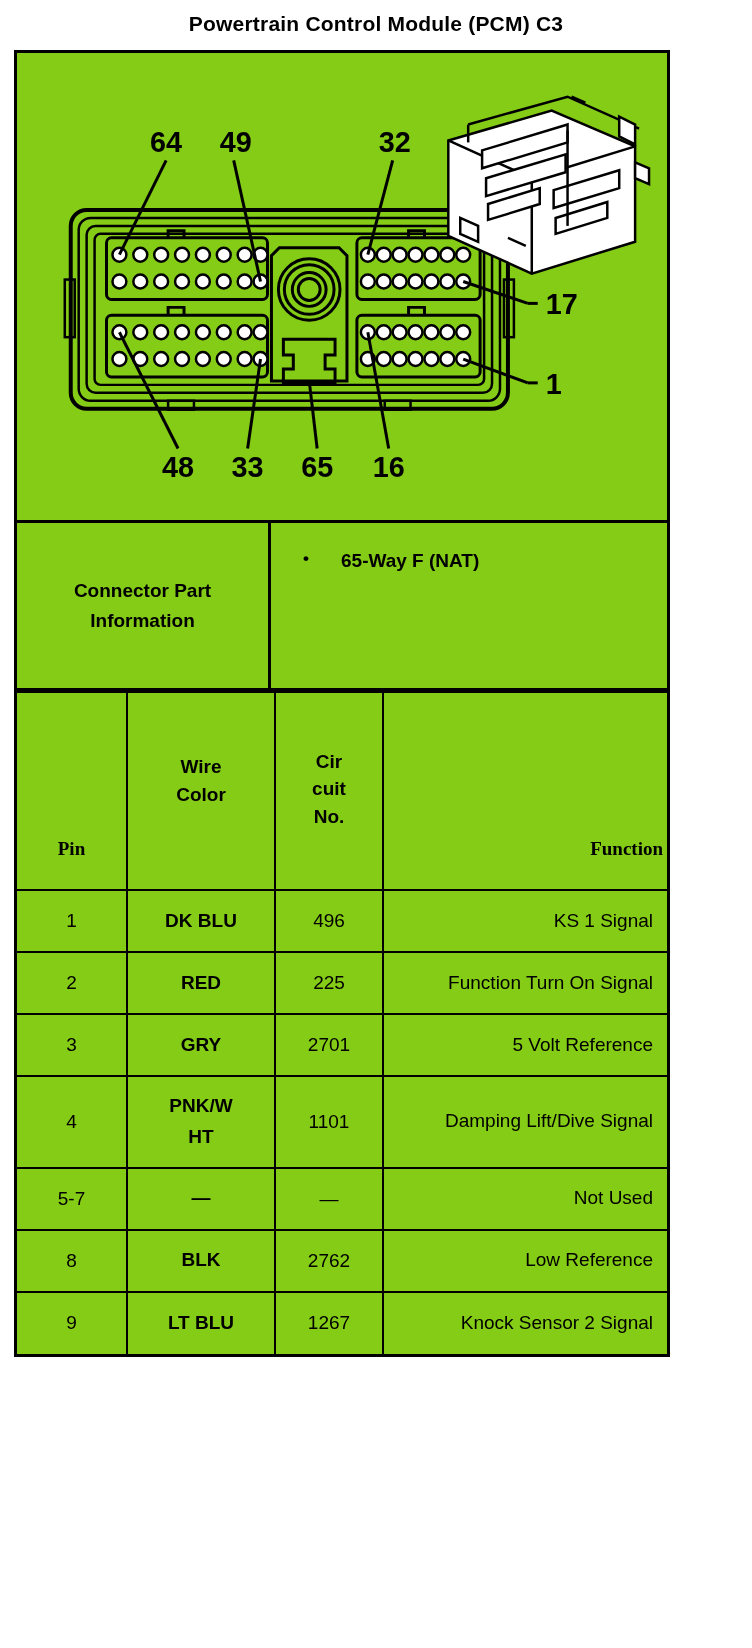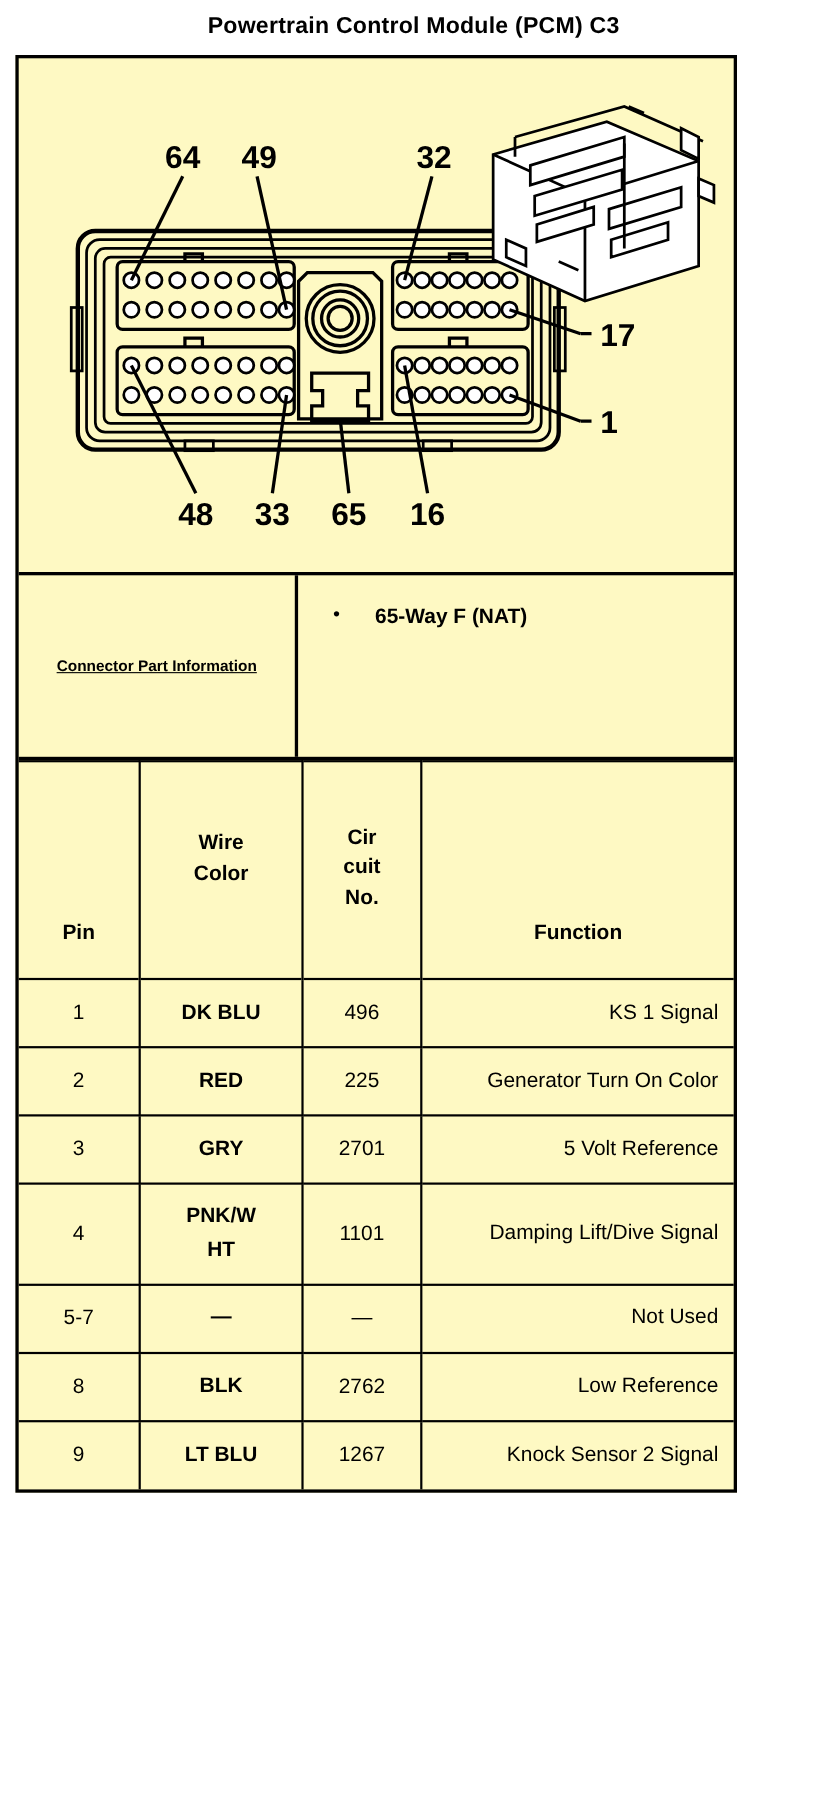--- a/index.html
+++ b/index.html
@@ -27,21 +27,21 @@
     padding-top: 12px;
     padding-bottom: 8px;
     line-height: 1.1;
   }
   
   .frame {
     position: absolute;
     left: 14px; top: 50px;
     width: 656px;
     border: 3px solid #000;
-    background: #fef9c3;
+    background: #84cc16;
   }
   
   .diagram-cell {
     position: relative;
     height: 470px;
     border-bottom: 3px solid #000;
     overflow: hidden;
   }
   .diagram-svg { display:block; width:100%; height:100%; }
 
@@ -52,24 +52,23 @@
     min-height: 168px;
   }
   .partinfo-label {
     width: 254px;
     border-right: 3px solid #000;
     display: flex;
     align-items: center;
     justify-content: center;
     text-align: center;
     font-weight: bold;
-    font-size: 14px;
+    font-size: 19px;
     line-height: 1.55;
     padding: 10px 14px;
-    text-decoration: underline;
   }
   .partinfo-list {
     flex: 1;
     padding: 26px 10px 10px 26px;
   }
   .partinfo-list ul { margin: 0; padding: 0; list-style: none; }
   .partinfo-list li {
     position: relative;
     font-weight: bold;
     font-size: 19px;
@@ -104,24 +103,24 @@
   .col-circuit  { width: 108px; }
 
   thead th {
     font-weight: bold;
     text-align: center;
     height: 198px;
     padding: 6px 4px;
     vertical-align: bottom;
   }
   thead th.h-pin,
-  thead th.h-func { vertical-align: middle; }
+  thead th.h-func { vertical-align: middle; font-family: Liberation Serif, serif; }
   thead th .hl { display: block; line-height: 1.45; }
   thead th.h-pin   { padding-bottom: 26px; vertical-align: bottom; }
-  thead th.h-func  { padding-bottom: 26px; vertical-align: bottom; }
+  thead th.h-func  { padding-bottom: 26px; vertical-align: bottom; text-align: right; }
   thead th.h-wire  { padding-bottom: 26px; }
   thead th.h-circ  { padding-bottom: 10px; }
 
   tbody td { padding: 14px 6px; }
   td.c-pin, td.c-wire, td.c-circ { text-align: center; }
   td.c-func { text-align: right; padding-right: 14px; line-height: 1.62; }
   td.c-wire { line-height: 1.62; font-weight: bold; }
   tbody tr { height: 62px; }
   .wire-wrap { display: block; }
 </style>
@@ -347,21 +346,21 @@
             </td>
           <td class="c-circ">496</td>
           <td class="c-func">KS 1 Signal</td>
         </tr>
         <tr>
           <td class="c-pin">2</td>
           <td class="c-wire">
               <span class="wire-wrap">RED</span>
             </td>
           <td class="c-circ">225</td>
-          <td class="c-func">Generator Turn On Color</td>
+          <td class="c-func">Function Turn On Signal</td>
         </tr>
         <tr>
           <td class="c-pin">3</td>
           <td class="c-wire">
               <span class="wire-wrap">GRY</span>
             </td>
           <td class="c-circ">2701</td>
           <td class="c-func">5 Volt Reference</td>
         </tr>
         <tr>

